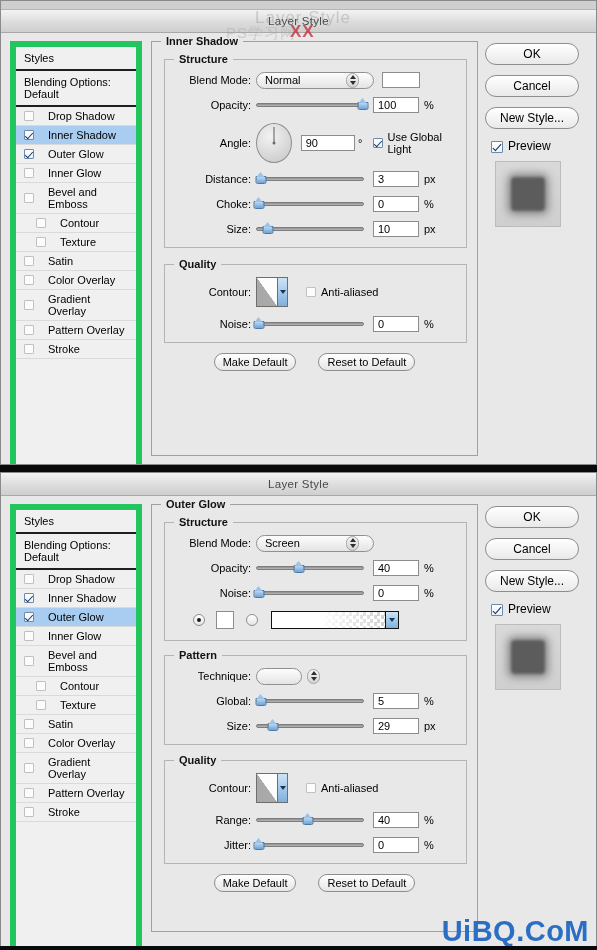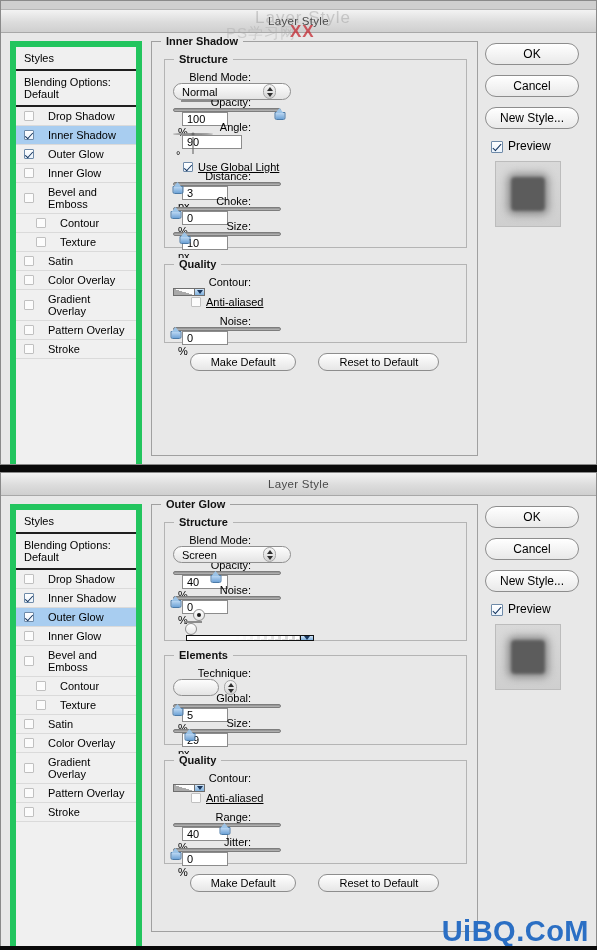--- a/index.html
+++ b/index.html
@@ -85,21 +85,21 @@
     position:absolute;top:-7px;left:9px;background:#e8e8e8;
     padding:0 5px;font-size:11px;font-weight:bold;color:#111;
   }
   .group{
     border:1px solid #b4b4b4;margin:11px 2px 0 4px;
     padding:11px 8px 9px 8px;position:relative;
     box-sizing:border-box;
   }
   .group > .fs-legend{top:-7px;left:9px;background:#e8e8e8;}
 
-  .row{display:flex;margin-bottom:7px;height:18px;flex-direction:column;}
+  .row{display:flex;align-items:center;margin-bottom:7px;height:18px;}
   .row:last-child{margin-bottom:0;}
   .lbl{
     text-align:right;font-size:11px;white-space:nowrap;
     flex:0 0 auto;padding-right:5px;
   }
   .lbl.w80{width:78px;}
   .unit{font-size:11px;margin-left:5px;}
 
   
   .sel-box{
@@ -166,21 +166,21 @@
   .dial .hand{
     position:absolute;left:50%;top:3px;width:1px;height:17px;
     background:#5a5a5a;transform:translateX(-50%);
   }
   .dial .hub{
     position:absolute;left:50%;top:50%;width:3px;height:3px;
     background:#6a6a6a;border-radius:50%;transform:translate(-50%,-50%);
   }
   .deg{font-size:11px;margin-left:3px;}
 
-  .chk-inline{display:flex;align-items:center;gap:5px;font-size:11px;margin-left:10px;text-decoration:underline;}
+  .chk-inline{display:flex;align-items:center;gap:5px;font-size:11px;margin-left:10px;}
 
   
   .contour{
     width:32px;height:30px;border:1px solid #6e6e6e;
     display:flex;box-sizing:border-box;background:#fff;
   }
   .contour .cv{
     flex:1;position:relative;overflow:hidden;
     background:linear-gradient(to top right,#a9a9a9 0%,#a9a9a9 49.5%,#fdfdfd 50.5%,#fdfdfd 100%);
   }
@@ -225,21 +225,21 @@
     background:linear-gradient(180deg,#cfe3f7,#7fb0dd);
     border-left:1px solid #111;
     display:flex;align-items:center;justify-content:center;box-sizing:border-box;
   }
 
   
   .defrow{display:flex;justify-content:center;gap:22px;margin-top:10px;}
   .pillbtn{
     border:1px solid #8d8d8d;border-radius:10px;
     background:linear-gradient(180deg,#ffffff,#e6e6e6);
-    font-size:11px;padding:2px 20px;box-sizing:border-box;
+    font-size:11px;padding:2px 8px;box-sizing:border-box;
     white-space:nowrap;
   }
 
   
   .right-col{width:104px;flex:0 0 104px;padding-top:2px;}
   .bigbtn{
     display:block;width:94px;height:22px;margin-bottom:10px;
     border:1px solid #8d8d8d;border-radius:11px;
     background:linear-gradient(180deg,#ffffff,#e9e9e9);
     font-size:12px;text-align:center;line-height:20px;
@@ -583,21 +583,21 @@
             <span class="grad-box" style="margin-left:13px;max-width:128px">
               <span class="grad-fill"></span>
               <span class="grad-btn">
                   <i style="width:0;height:0;border-left:3px solid transparent;border-right:3px solid transparent;border-top:4px solid #17355c;display:block"></i>
                 </span>
             </span>
           </div>
         </div>
 
         <div class="group" style="margin-top:14px">
-          <div class="fs-legend">Elements</div>
+          <div class="fs-legend">Pattern</div>
 
           <div class="row">
             <span class="lbl w80">Technique:</span>
             <div class="sel-box" style="width:46px">
               <span class="v">Softer</span>
               <span class="sel-arrows">
                   <i class="ar-up"></i>
                   <i class="ar-dn"></i>
                 </span>
             </div>

